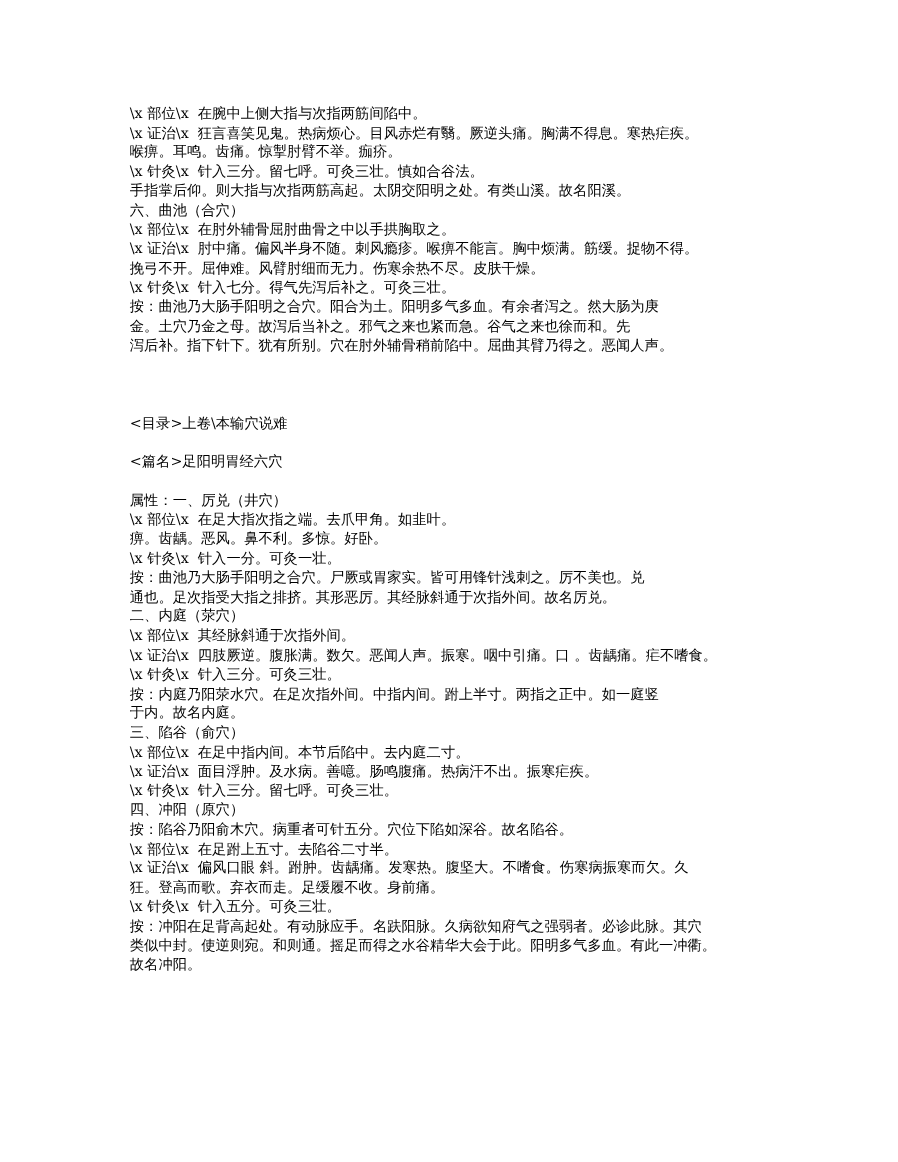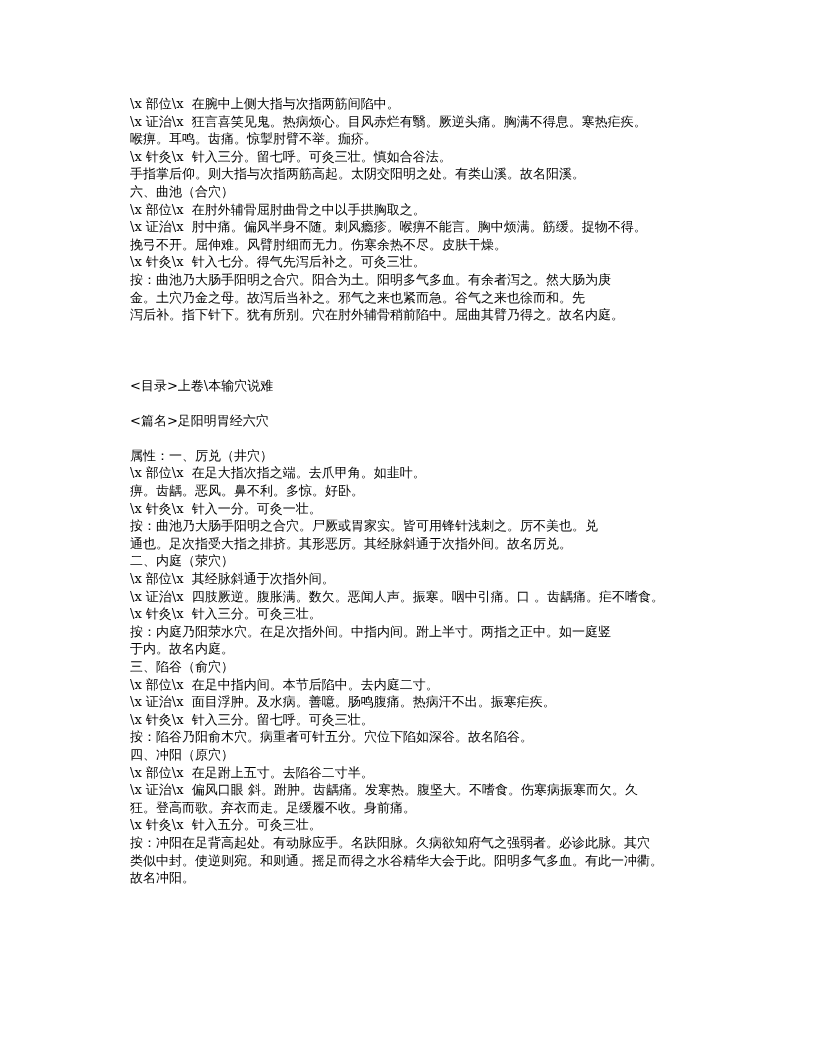--- a/index.html
+++ b/index.html
@@ -6,21 +6,20 @@
     body { width: 816px; height: 1056px; position: relative; overflow: hidden; }
     .page {
       position: absolute;
       left: 118px;
       top: 95px;
       width: 600px;
       font-family: "DejaVu Serif", "Liberation Serif", serif;
       font-size: 13px;
       line-height: 17.6px;
       color: #000000;
-      margin-left: 12px;
     }
     .line { white-space: pre; height: 17.6px; }
     .blank { height: 17.6px; }
     .gap-large { height: 52.8px; }
   </style>
 </head>
 <body>
 
 <div class="page">
   <div>
@@ -29,21 +28,21 @@
     <div class="line">喉痹。耳鸣。齿痛。惊掣肘臂不举。痂疥。</div>
     <div class="line">\x 针灸\x  针入三分。留七呼。可灸三壮。慎如合谷法。</div>
     <div class="line">手指掌后仰。则大指与次指两筋高起。太阴交阳明之处。有类山溪。故名阳溪。</div>
     <div class="line">六、曲池（合穴）</div>
     <div class="line">\x 部位\x  在肘外辅骨屈肘曲骨之中以手拱胸取之。</div>
     <div class="line">\x 证治\x  肘中痛。偏风半身不随。刺风瘾疹。喉痹不能言。胸中烦满。筋缓。捉物不得。</div>
     <div class="line">挽弓不开。屈伸难。风臂肘细而无力。伤寒余热不尽。皮肤干燥。</div>
     <div class="line">\x 针灸\x  针入七分。得气先泻后补之。可灸三壮。</div>
     <div class="line">按：曲池乃大肠手阳明之合穴。阳合为土。阳明多气多血。有余者泻之。然大肠为庚</div>
     <div class="line">金。土穴乃金之母。故泻后当补之。邪气之来也紧而急。谷气之来也徐而和。先</div>
-    <div class="line">泻后补。指下针下。犹有所别。穴在肘外辅骨稍前陷中。屈曲其臂乃得之。故名内庭。</div>
+    <div class="line">泻后补。指下针下。犹有所别。穴在肘外辅骨稍前陷中。屈曲其臂乃得之。恶闻人声。</div>
   </div>
 
   <div class="gap-large"></div>
 
   <div class="line">&lt;目录&gt;上卷\本输穴说难</div>
   <div class="blank"></div>
   <div class="line">&lt;篇名&gt;足阳明胃经六穴</div>
   <div class="blank"></div>
 
   <div>
@@ -56,22 +55,22 @@
     <div class="line">二、内庭（荥穴）</div>
     <div class="line">\x 部位\x  其经脉斜通于次指外间。</div>
     <div class="line">\x 证治\x  四肢厥逆。腹胀满。数欠。恶闻人声。振寒。咽中引痛。口 。齿龋痛。疟不嗜食。</div>
     <div class="line">\x 针灸\x  针入三分。可灸三壮。</div>
     <div class="line">按：内庭乃阳荥水穴。在足次指外间。中指内间。跗上半寸。两指之正中。如一庭竖</div>
     <div class="line">于内。故名内庭。</div>
     <div class="line">三、陷谷（俞穴）</div>
     <div class="line">\x 部位\x  在足中指内间。本节后陷中。去内庭二寸。</div>
     <div class="line">\x 证治\x  面目浮肿。及水病。善噫。肠鸣腹痛。热病汗不出。振寒疟疾。</div>
     <div class="line">\x 针灸\x  针入三分。留七呼。可灸三壮。</div>
+    <div class="line">四、冲阳（原穴）</div>
     <div class="line">按：陷谷乃阳俞木穴。病重者可针五分。穴位下陷如深谷。故名陷谷。</div>
-    <div class="line">四、冲阳（原穴）</div>
     <div class="line">\x 部位\x  在足跗上五寸。去陷谷二寸半。</div>
     <div class="line">\x 证治\x  偏风口眼 斜。跗肿。齿龋痛。发寒热。腹坚大。不嗜食。伤寒病振寒而欠。久</div>
     <div class="line">狂。登高而歌。弃衣而走。足缓履不收。身前痛。</div>
     <div class="line">\x 针灸\x  针入五分。可灸三壮。</div>
     <div class="line">按：冲阳在足背高起处。有动脉应手。名趺阳脉。久病欲知府气之强弱者。必诊此脉。其穴</div>
     <div class="line">类似中封。使逆则宛。和则通。摇足而得之水谷精华大会于此。阳明多气多血。有此一冲衢。</div>
     <div class="line">故名冲阳。</div>
   </div>
 </div>
 

